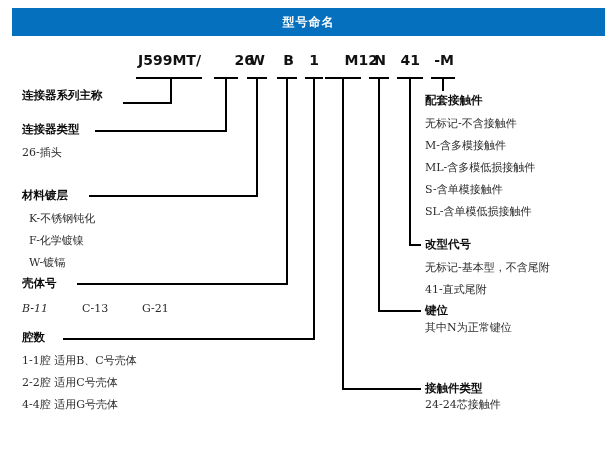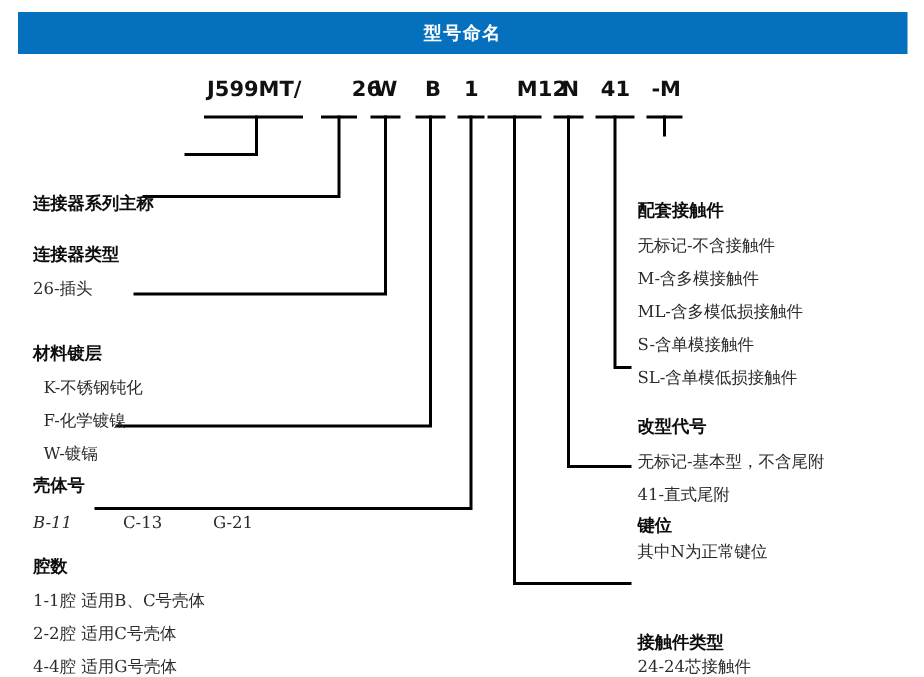--- a/index.html
+++ b/index.html
@@ -29,21 +29,21 @@
     position:absolute;top:0;
     font-size:14px;font-weight:bold;color:#111111;
     font-family:"DejaVu Sans","Liberation Sans",sans-serif;
     white-space:nowrap;text-align:right;
   }
 
   
   #leaders{position:absolute;left:0;top:0;width:616px;height:451px;pointer-events:none;}
 
   
-  .blk{position:absolute;margin-top:40px;}
+  .blk{position:absolute;}
   .blk .hd{
     font-size:11.5px;font-weight:bold;color:#0d0d0d;
     font-family:"DejaVu Sans","Liberation Sans",sans-serif;
     white-space:nowrap;line-height:14px;
   }
   .blk .ln{
     font-size:11px;color:#2b2b2b;
     font-family:"DejaVu Serif","Liberation Serif",serif;
     white-space:nowrap;line-height:22px;
   }

